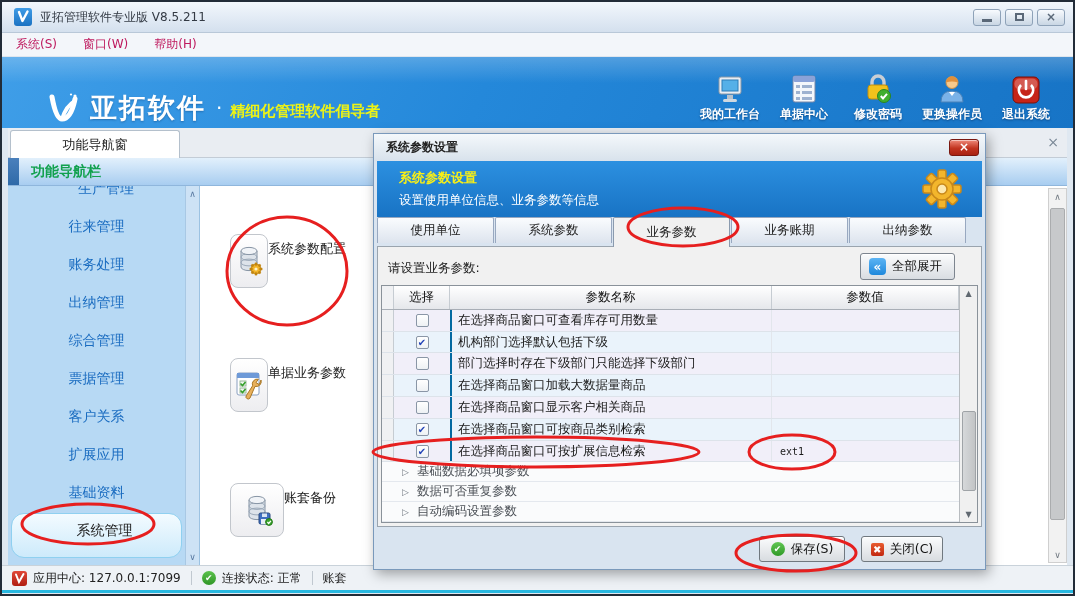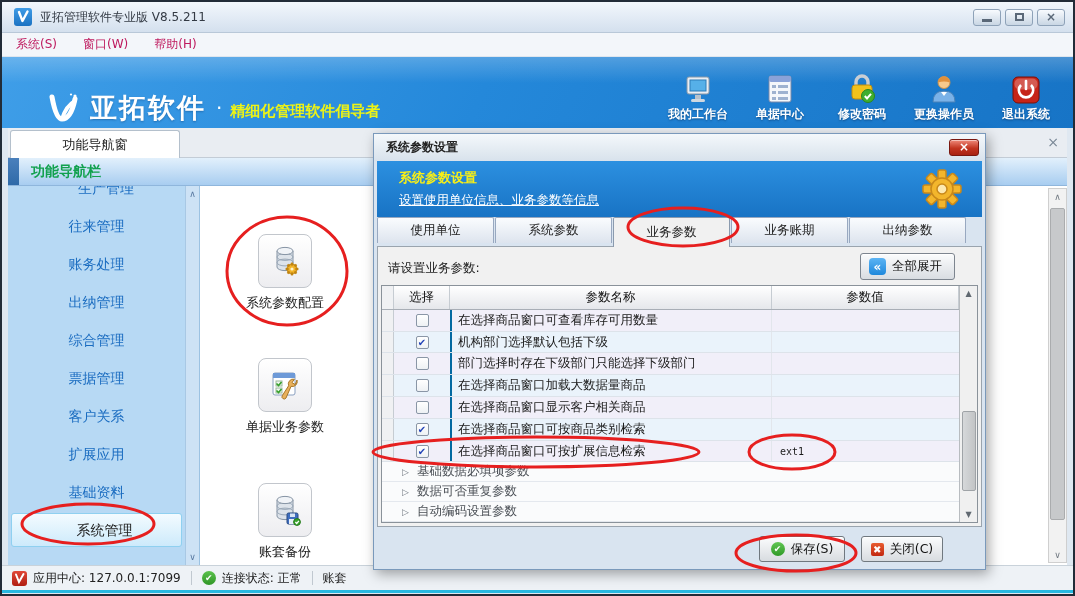--- a/index.html
+++ b/index.html
@@ -20,45 +20,45 @@
   .menubar { height:24px; background:#f3f6fa; display:flex; align-items:center; padding-left:14px; gap:26px; border-bottom:1px solid #dfe6ee; }
   .menuitem { font-size:12px; color:#be185d; }
 
   
   .bluehdr { position:relative; height:71px; background:linear-gradient(115deg,#3f9ee8 0%,#2488da 45%,#1774c6 100%); overflow:hidden; }
   .bluehdr .sheen { position:absolute; left:0; top:0; width:100%; height:26px; background:linear-gradient(rgba(255,255,255,.22),rgba(255,255,255,0)); }
   .brand { position:absolute; left:44px; top:33px; display:flex; align-items:center; }
   .brandname { color:#fff; font-size:27px; font-weight:bold; letter-spacing:2px; margin-left:10px; text-shadow:0 1px 2px rgba(0,40,90,.35); }
   .brandsep { color:#fff; font-size:20px; margin:0 8px 0 10px; }
   .brandslogan { color:#edf316; font-size:15px; font-weight:bold; padding-top:6px; }
-  .tools { position:absolute; right:14px; bottom:5px; display:flex; gap:16px; }
+  .tools { position:absolute; right:14px; bottom:5px; display:flex; gap:8px; }
   .tool { display:flex; flex-direction:column; align-items:center; min-width:66px; }
   .tool .ticon { height:32px; display:flex; align-items:flex-end; }
   .tool .tlabel { margin-top:2px; color:#fff; font-size:12px; font-weight:bold; text-shadow:0 1px 2px rgba(0,30,70,.5); white-space:nowrap; }
 
   
   .maincol { position:relative; margin:0 6px; }
   .tabstrip { position:relative; height:30px; background:#e9edf2; border-bottom:1px solid #c3ccd6; }
   .navtab { position:absolute; left:2px; top:2px; width:170px; height:28px; background:#fff; border:1px solid #b4c0cc; border-bottom:none; border-radius:3px 3px 0 0; display:flex; align-items:center; justify-content:center; font-size:13px; color:#222; }
   .tabclose { position:absolute; right:8px; top:7px; font-size:14px; color:#7a8896; line-height:1; }
   .navbar { position:relative; height:28px; background:linear-gradient(#e2f0fc,#a8cdf0); border-bottom:1px solid #8fb6dc; display:flex; align-items:center; }
   .navbar .accent { width:11px; height:100%; background:linear-gradient(#4a80bc,#2f6aa8); }
   .navbar .navtitle { margin-left:12px; font-size:14px; font-weight:bold; color:#12a14e; }
 
   
   .contentrow { position:relative; height:379px; background:#fff; }
   .sidebar { position:absolute; left:0; top:0; width:192px; height:100%; background:#b7d9f4; border-right:1px solid #9cc2e2; display:flex; }
   .navlist { width:178px; height:100%; overflow:hidden; }
   .navitem { height:38px; line-height:38px; text-align:center; color:#1a6cc0; font-size:14px; }
   .navitem.first { margin-top:-17px;padding-left:19px; }
-  .navitem.selected { height:34px; line-height:32px; margin:2px 3px; background:linear-gradient(#f3fbff,#cdeafb); border:1px solid #8fd0f0; border-radius:3px; color:#1c1c1c;padding-left:16px; }
+  .navitem.selected { height:45px; line-height:32px; margin:2px 3px; background:linear-gradient(#f3fbff,#cdeafb); border:1px solid #8fd0f0; border-radius:13px; color:#1c1c1c;padding-left:16px; }
   .sidescroll { width:14px; background:#cde2f5; border-left:1px solid #a8c8e4; display:flex; flex-direction:column; justify-content:space-between; align-items:center; padding:3px 0; color:#5878a0; font-size:9px; }
 
   .workspace { position:absolute; left:192px; right:0; top:0; height:100%; background:#fff; }
-  .shortcut { position:absolute; width:110px; left:30px; display:flex; flex-direction:column; align-items:center; }
+  .shortcut { position:absolute; width:110px; left:30px; display:flex; flex-direction:row; }
   .scbtn { width:54px; height:54px; border:1px solid #c2c6cc; border-radius:8px; background:linear-gradient(#ffffff,#ededf0); box-shadow:inset 0 1px 0 #fff; display:flex; align-items:center; justify-content:center; }
   .sclabel { margin-top:6px; font-size:13px; color:#222; white-space:nowrap; }
   .wsscroll { position:absolute; right:0; top:2px; bottom:2px; width:19px; background:#f2f2f2; border:1px solid #cfcfcf; display:flex; flex-direction:column; align-items:center; color:#707880; font-size:9px; }
   .wsthumb { width:15px; flex:0 0 312px; margin-top:4px; background:#c7c9cb; border:1px solid #aaacae; border-radius:2px; }
   .wsarrow { height:15px; display:flex; align-items:center; }
   .wsspace { flex:1; }
 
   
   .statusbar { height:25px; background:#eef2f6; border-top:1px solid #c9d2da; display:flex; align-items:center; padding-left:10px; font-size:12px; color:#222; }
   .sb-sep { width:1px; height:14px; background:#c0c8d0; margin:0 10px; }
@@ -66,21 +66,21 @@
   .sb-ok { width:14px; height:14px; border-radius:50%; background:linear-gradient(#5cc24e,#2f9626); color:#fff; font-size:9px; display:flex; align-items:center; justify-content:center; margin-right:6px; }
   .cyanline { height:3px; background:#28b8e0; }
 
   
   .dialog { position:absolute; left:371px; top:131px; width:613px; height:437px; background:#d9e4f0; border:1px solid #7a99bb; box-shadow:3px 4px 12px rgba(0,0,0,.35); z-index:10; }
   .dlg-titlebar { height:27px; background:linear-gradient(#f4f8fb,#d8e2ec); display:flex; align-items:center; padding:0 6px 0 12px; }
   .dlg-title { font-size:12px; font-weight:bold; color:#222; }
   .dlg-close { margin-left:auto; width:30px; height:17px; border:1px solid #7a1810; border-radius:3px; background:linear-gradient(#ef8a7a,#c23420 55%,#a82212); color:#fff; font-weight:bold; font-size:12px; line-height:15px; text-align:center; box-shadow:inset 0 1px 0 rgba(255,255,255,.5); }
   .dlg-banner { position:relative; height:56px; margin:0 3px; background:linear-gradient(#2c90e0,#1873c4); padding:8px 0 0 22px; }
   .dlg-banner-title { color:#f8ef17; font-size:13px; font-weight:bold; }
-  .dlg-banner-sub { color:#fff; font-size:12.5px; margin-top:5px;text-decoration:underline; }
+  .dlg-banner-sub { color:#fff; font-size:12.5px; margin-top:5px; }
   .dlg-gear { position:absolute; right:18px; top:6px; }
   .dlg-tabs { position:relative; height:30px; margin:0 3px; display:flex; align-items:flex-start; }
   .dtab { width:117px; height:26px; margin-right:1px; background:linear-gradient(#fafcfe,#dde4ee); border:1px solid #98a8c0; border-bottom:none; border-radius:2px 2px 0 0; display:flex; align-items:center; justify-content:center; font-size:12.5px; color:#222; }
   .dtab.active { height:30px; background:#f1f1f1; position:relative; z-index:3; border-color:#8a9aae; }
   .dlg-panel { position:relative; height:281px; margin:0 3px; background:#f1f1f1; border:1px solid #9aa4ae; margin-top:-1px; }
   .promptrow { position:relative; height:38px; }
   .prompt { position:absolute; left:10px; top:13px; font-size:12.5px; color:#222; }
   .expandbtn { position:absolute; right:26px; top:6px; height:27px; padding:0 12px 0 8px; display:flex; align-items:center; gap:6px; border:1px solid #7d858f; border-radius:3px; background:linear-gradient(#fbfcfd,#d9dde2); font-size:12.5px; color:#111; box-shadow:inset 0 1px 0 #fff; }
   .expandicon { width:17px; height:17px; border-radius:4px; background:linear-gradient(#5cb4f4,#1e88dc); color:#fff; font-size:12px; font-weight:bold; display:flex; align-items:center; justify-content:center; line-height:1; }
 

